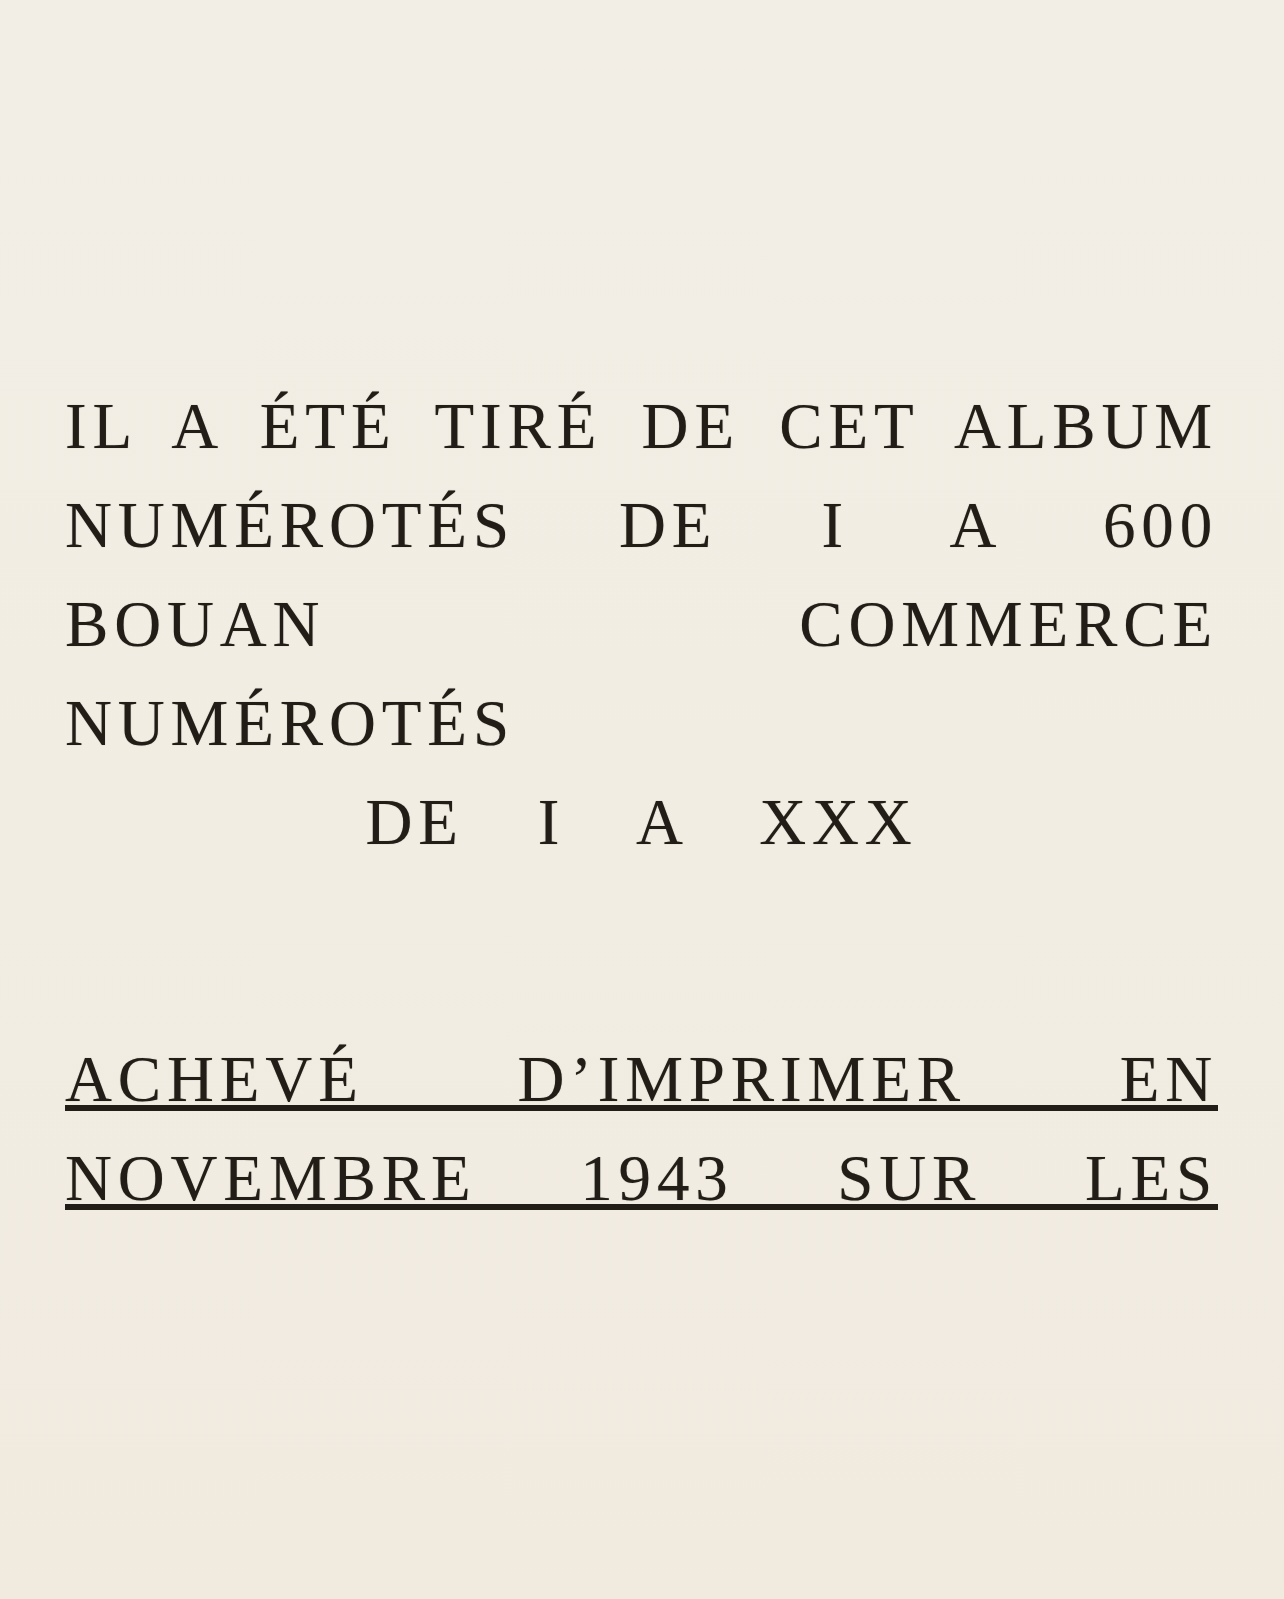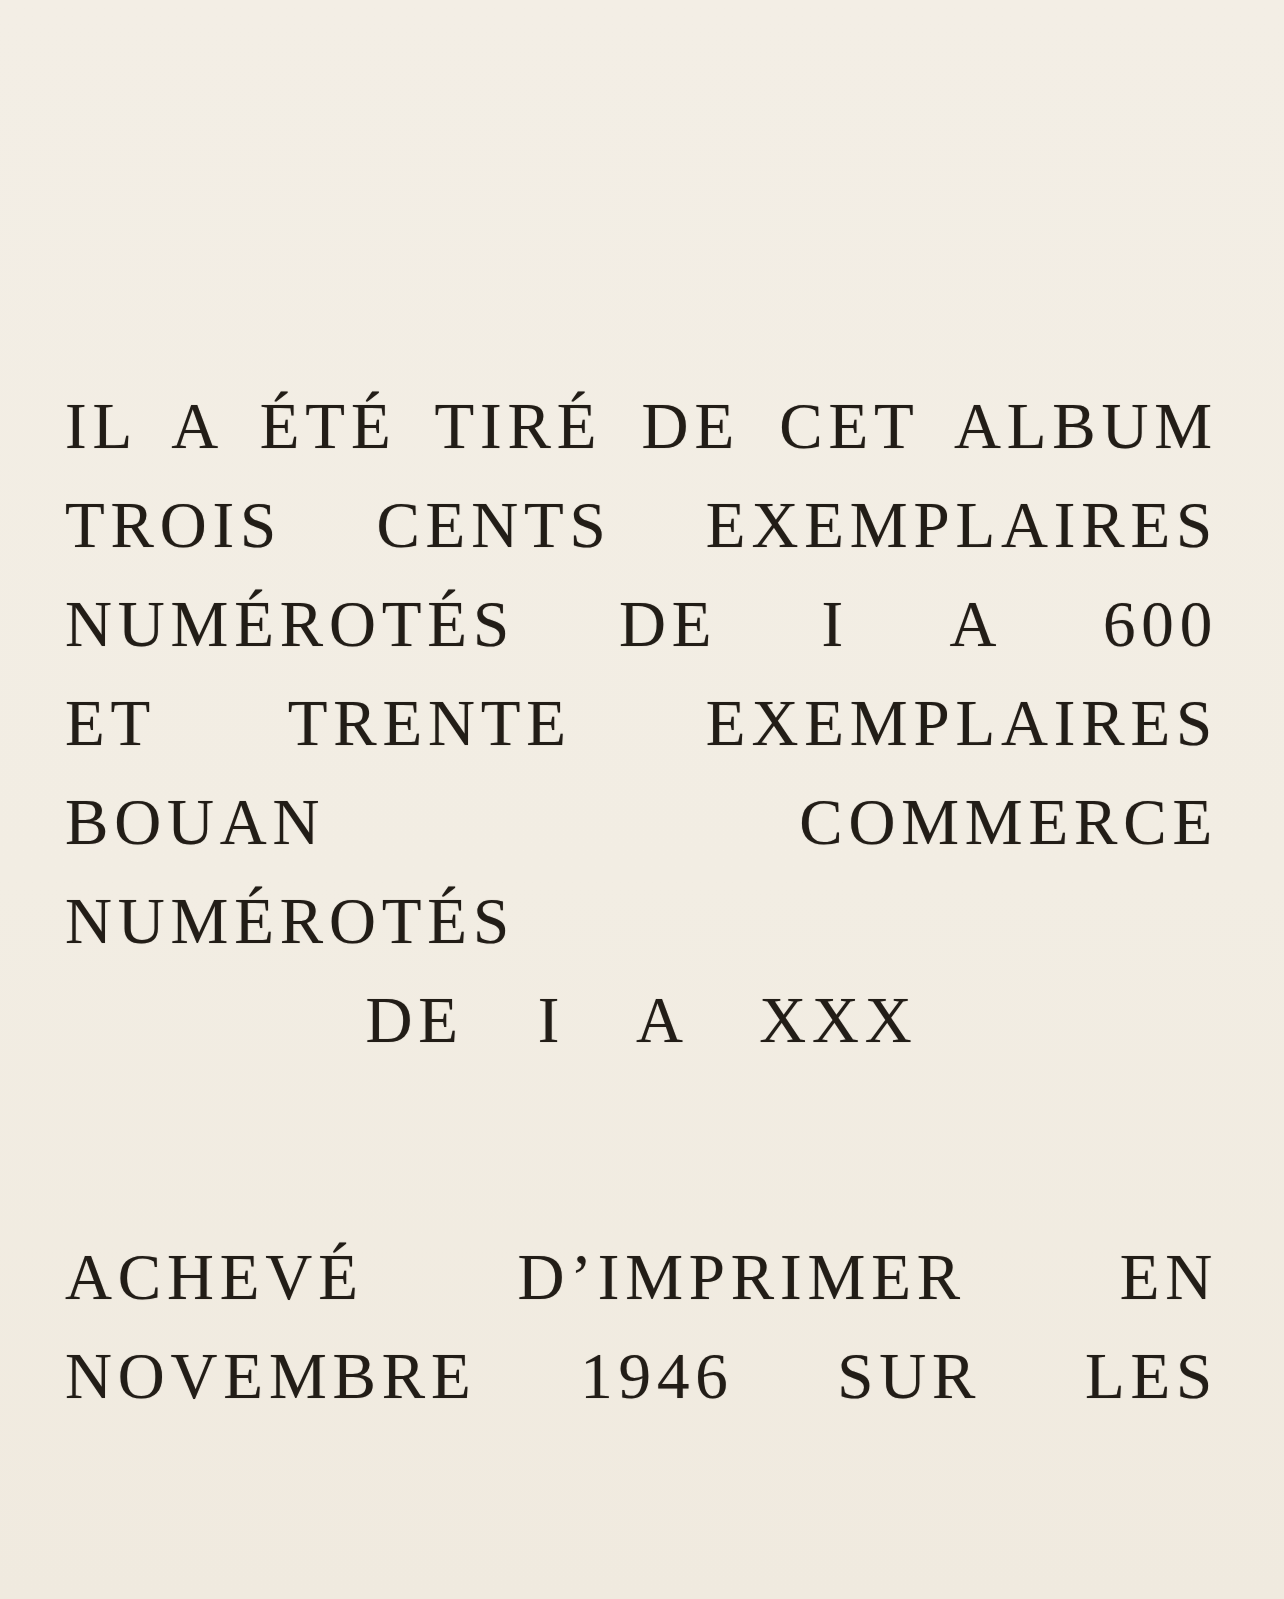--- a/index.html
+++ b/index.html
@@ -33,36 +33,35 @@
     white-space: normal;
     text-shadow: 0 0 1px rgba(34, 29, 23, 0.38);
   }
   .colophon-line.center {
     text-align: right;
     text-align-last: center;
     word-spacing: 0.8em;
   }
   .imprint-paragraph {
     margin-top: 158px;
+    text-decoration: underline;
   }
 </style>
 </head>
 <body>
 
 <div class="page">
   <div class="text-block">
 
     <div>
       <div class="colophon-line">IL A ÉTÉ TIRÉ DE CET ALBUM</div>
-      <div class="colophon-line">TROIS CENTS EXEMPLAIRES</div>
       <div class="colophon-line">NUMÉROTÉS DE I A 600</div>
-      <div class="colophon-line">ET TRENTE EXEMPLAIRES</div>
       <div class="colophon-line">BOUAN COMMERCE NUMÉROTÉS</div>
       <div class="colophon-line center">DE I A XXX</div>
     </div>
 
     <div class="imprint-paragraph">
       <div class="colophon-line">ACHEVÉ D’IMPRIMER EN</div>
-      <div class="colophon-line">NOVEMBRE 1946 SUR LES</div>
+      <div class="colophon-line">NOVEMBRE 1943 SUR LES</div>
     </div>
 
   </div>
 </div>
 
 </body></html>

